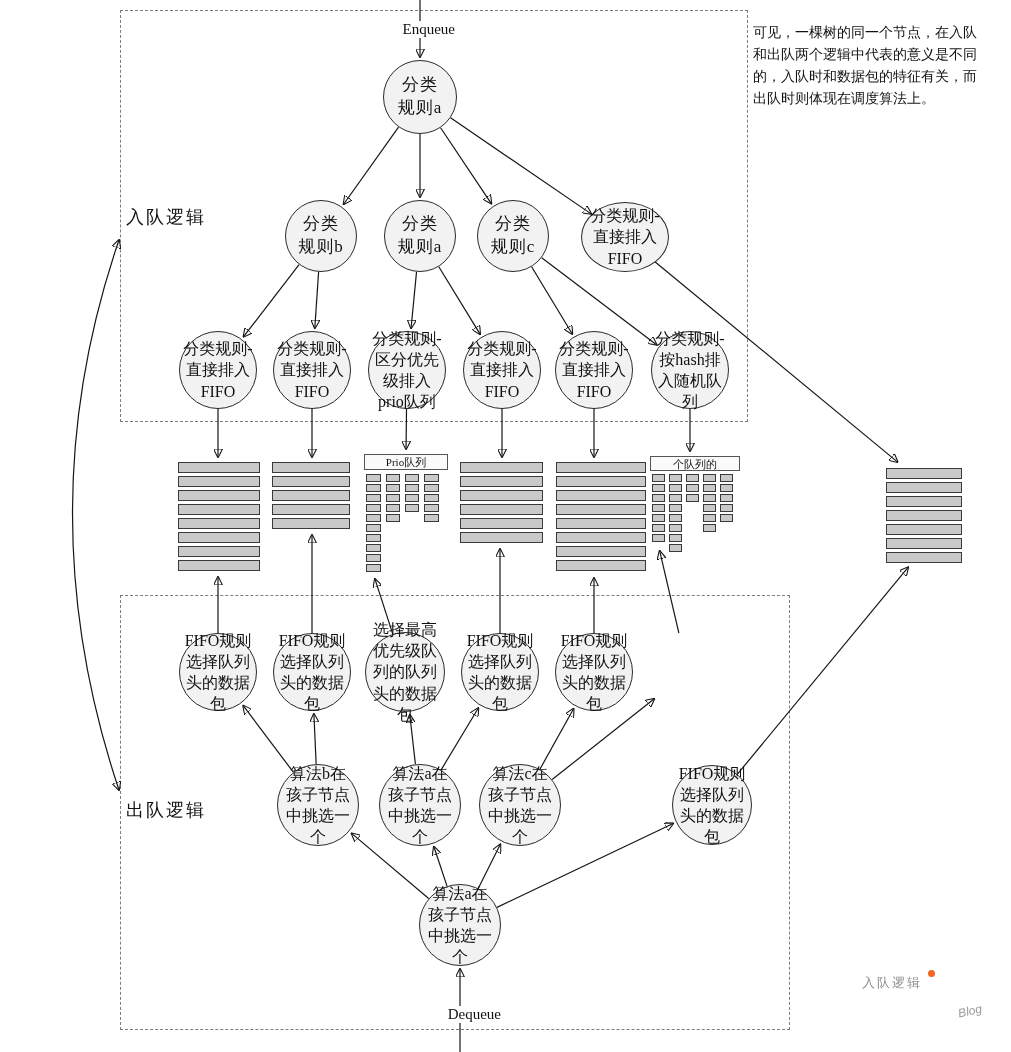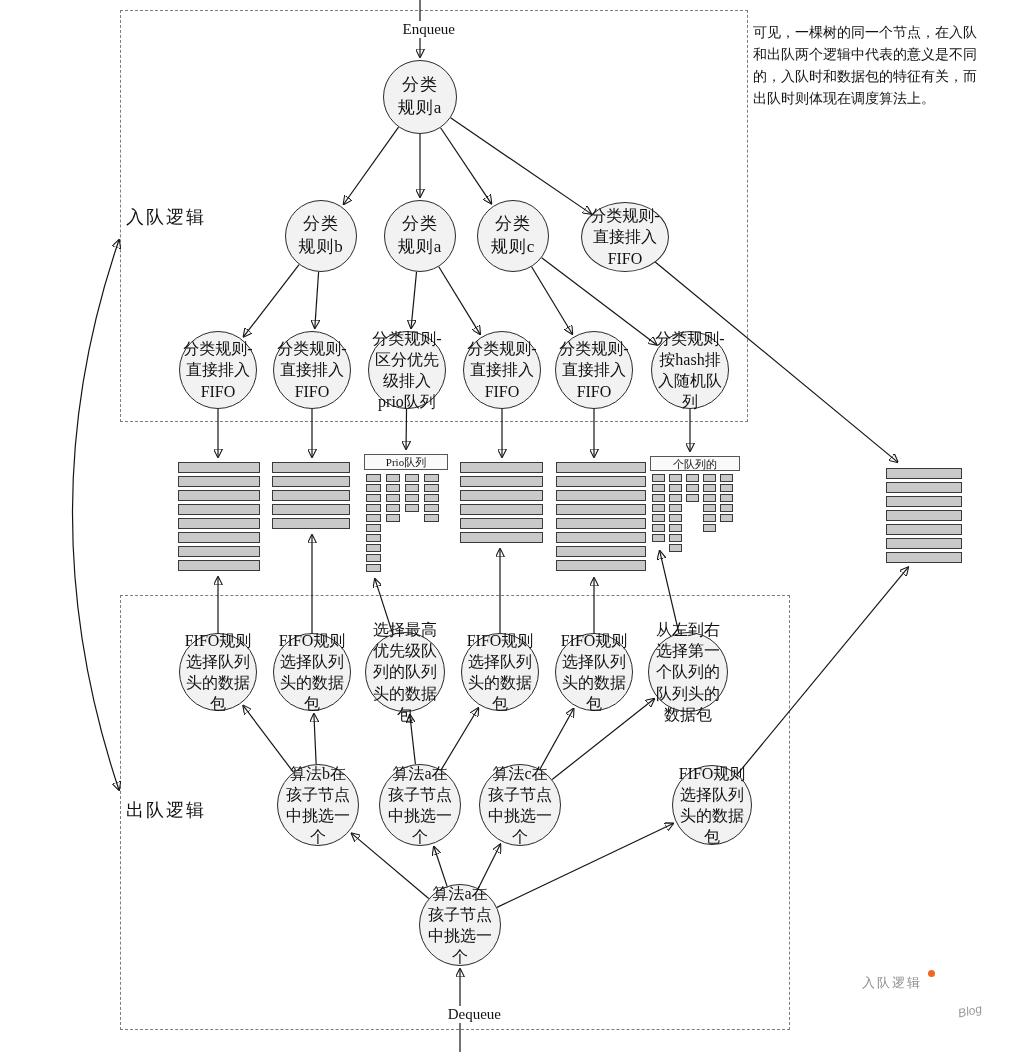--- a/index.html
+++ b/index.html
@@ -270,25 +270,20 @@
 头的数据
 包</div>
   <div class="node small" style="left:461px;top:633px;width:78px;height:78px">FIFO规则
 选择队列
 头的数据
 包</div>
   <div class="node small" style="left:555px;top:633px;width:78px;height:78px">FIFO规则
 选择队列
 头的数据
 包</div>
-  <div class="node small" style="left:648px;top:632px;width:80px;height:80px">从左到右
-选择第一
-个队列的
-队列头的
-数据包</div>
 
   <div class="node small" style="left:277px;top:764px;width:82px;height:82px">算法b在
 孩子节点
 中挑选一
 个</div>
   <div class="node small" style="left:379px;top:764px;width:82px;height:82px">算法a在
 孩子节点
 中挑选一
 个</div>
   <div class="node small" style="left:479px;top:764px;width:82px;height:82px">算法c在

